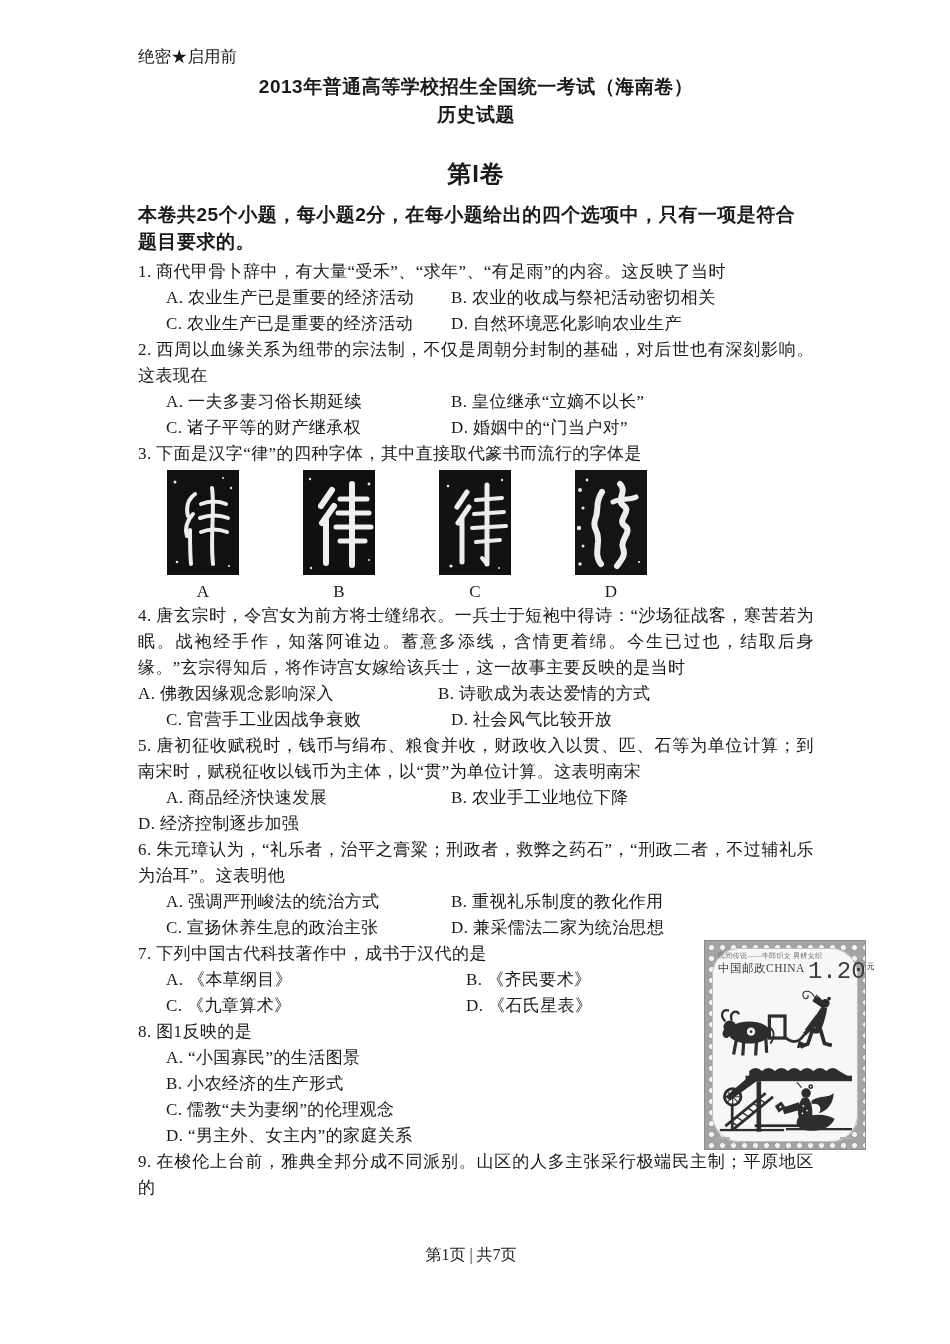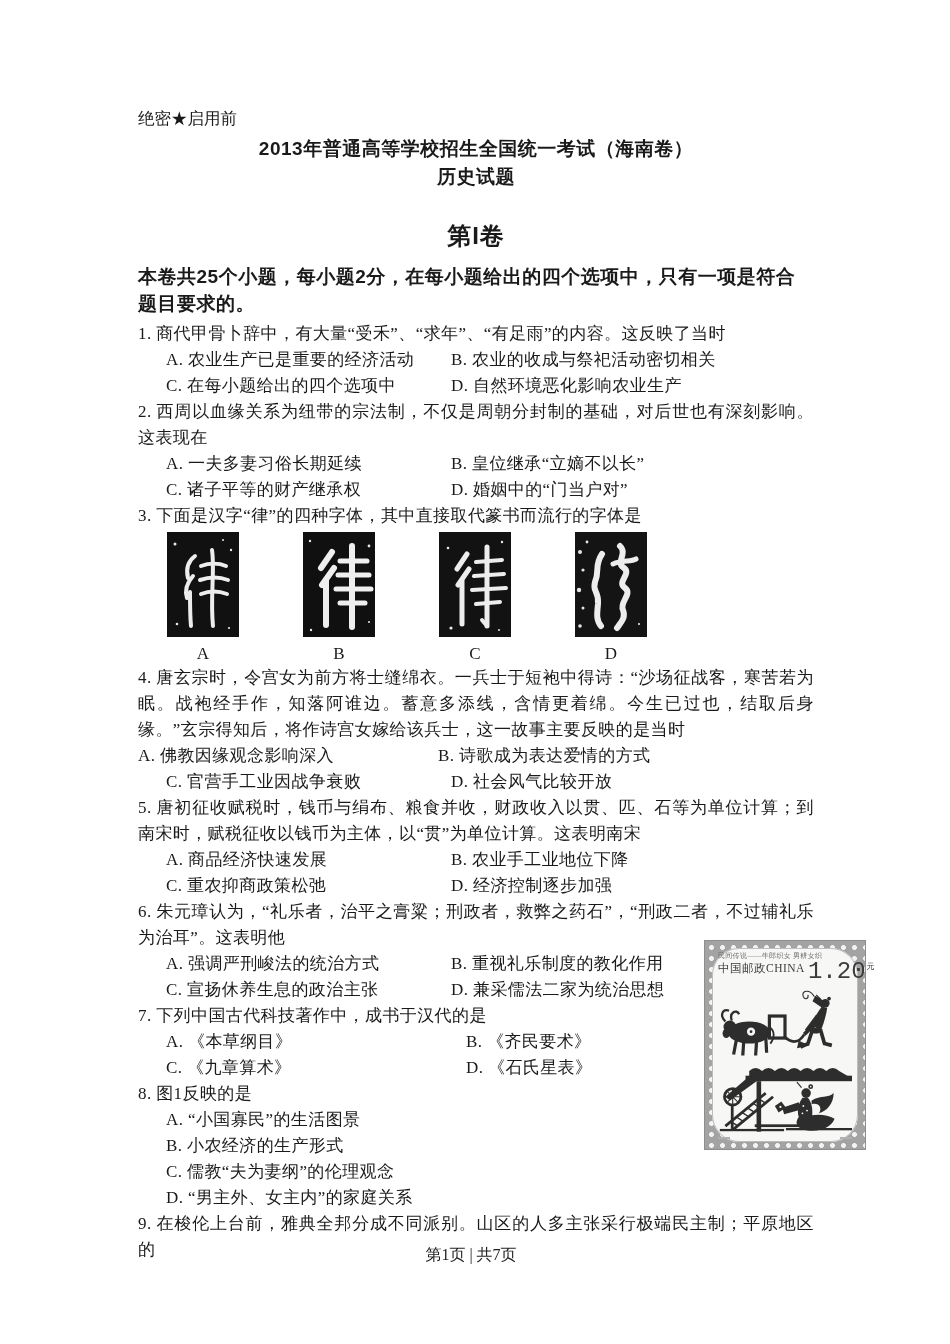--- a/index.html
+++ b/index.html
@@ -1,20 +1,20 @@
 <!DOCTYPE html>
 <html><head>
 <meta charset="utf-8">
 <style>
   html,body{margin:0;padding:0;}
   body{
     width:950px;height:1344px;position:relative;background:#ffffff;
     font-family:"Liberation Serif", serif;color:#1a1a1a;overflow:hidden;
   }
-  .content{position:relative;margin-left:138px;width:676px;padding-top:106px;}
+  .content{position:relative;margin-left:138px;width:676px;padding-top:44px;}
   .line{line-height:26px;font-size:17px;letter-spacing:0.4px;}
   .classification{font-size:16.5px;line-height:26px;}
   .doc-title{ text-align:center;font-family:"Liberation Sans",sans-serif;font-weight:bold;
     font-size:19px;line-height:24px;margin-top:5px;letter-spacing:0.5px;}
   .doc-subtitle{text-align:center;font-family:"Liberation Sans",sans-serif;font-weight:bold;
     font-size:19px;line-height:24px;margin-top:4px;letter-spacing:0.5px;}
   .section-title{text-align:center;font-family:"Liberation Sans",sans-serif;font-weight:bold;
     font-size:24px;line-height:30px;margin-top:32px;letter-spacing:1px;}
   .instructions{font-family:"Liberation Sans",sans-serif;font-weight:bold;
     font-size:19px;line-height:27px;margin-top:12px;letter-spacing:0.5px;}
@@ -64,21 +64,21 @@
 
     <div class="section-title">第I卷</div>
     <div class="instructions">本卷共25个小题，每小题2分，在每小题给出的四个选项中，只有一项是符合题目要求的。</div>
 
     <p class="stem line first">1. 商代甲骨卜辞中，有大量“受禾”、“求年”、“有足雨”的内容。这反映了当时</p>
     <div class="opt-row line">
       <span class="c1">A. 农业生产已是重要的经济活动</span>
       <span class="c2">B. 农业的收成与祭祀活动密切相关</span>
     </div>
     <div class="opt-row line">
-      <span class="c1">C. 在每小题给出的四个选项中</span>
+      <span class="c1">C. 农业生产已是重要的经济活动</span>
       <span class="c2">D. 自然环境恶化影响农业生产</span>
     </div>
 
     <p class="stem line">2. 西周以血缘关系为纽带的宗法制，不仅是周朝分封制的基础，对后世也有深刻影响。这表现在</p>
     <div class="opt-row line">
       <span class="c1">A. 一夫多妻习俗长期延续</span>
       <span class="c2">B. 皇位继承“立嫡不以长”</span>
     </div>
     <div class="opt-row line">
       <span class="c1">C. 诸子平等的财产继承权</span>
@@ -185,21 +185,20 @@
       <span class="c1">C. 官营手工业因战争衰败</span>
       <span class="c2">D. 社会风气比较开放</span>
     </div>
 
     <p class="stem line">5. 唐初征收赋税时，钱币与绢布、粮食并收，财政收入以贯、匹、石等为单位计算；到南宋时，赋税征收以钱币为主体，以“贯”为单位计算。这表明南宋</p>
     <div class="opt-row line">
       <span class="c1">A. 商品经济快速发展</span>
       <span class="c2">B. 农业手工业地位下降</span>
     </div>
     <div class="opt-row line">
-      <span class="c1">C. 重农抑商政策松弛</span>
       <span class="c2">D. 经济控制逐步加强</span>
     </div>
 
     <p class="stem line">6. 朱元璋认为，“礼乐者，治平之膏粱；刑政者，救弊之药石”，“刑政二者，不过辅礼乐为治耳”。这表明他</p>
     <div class="opt-row line">
       <span class="c1">A. 强调严刑峻法的统治方式</span>
       <span class="c2">B. 重视礼乐制度的教化作用</span>
     </div>
     <div class="opt-row line">
       <span class="c1">C. 宣扬休养生息的政治主张</span>

